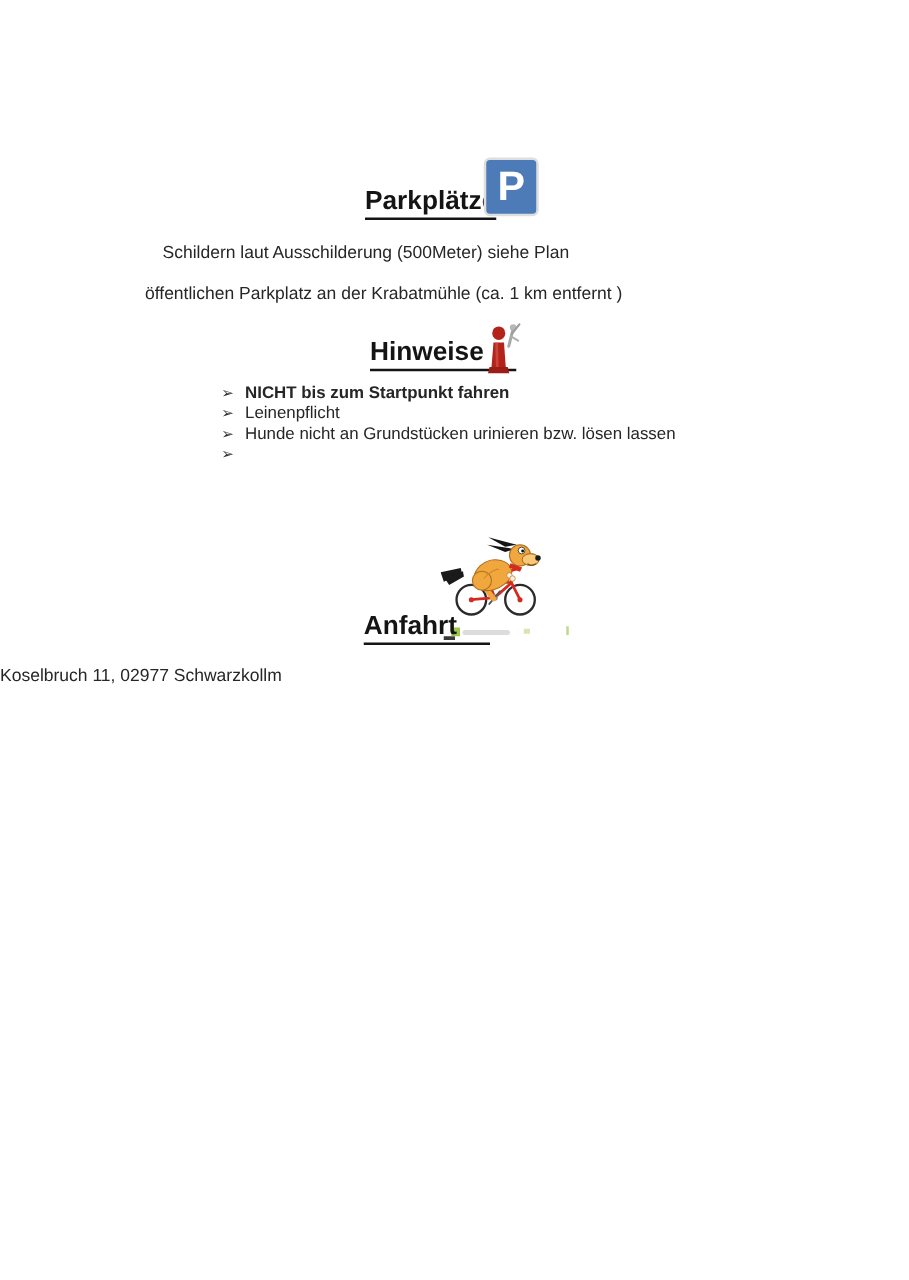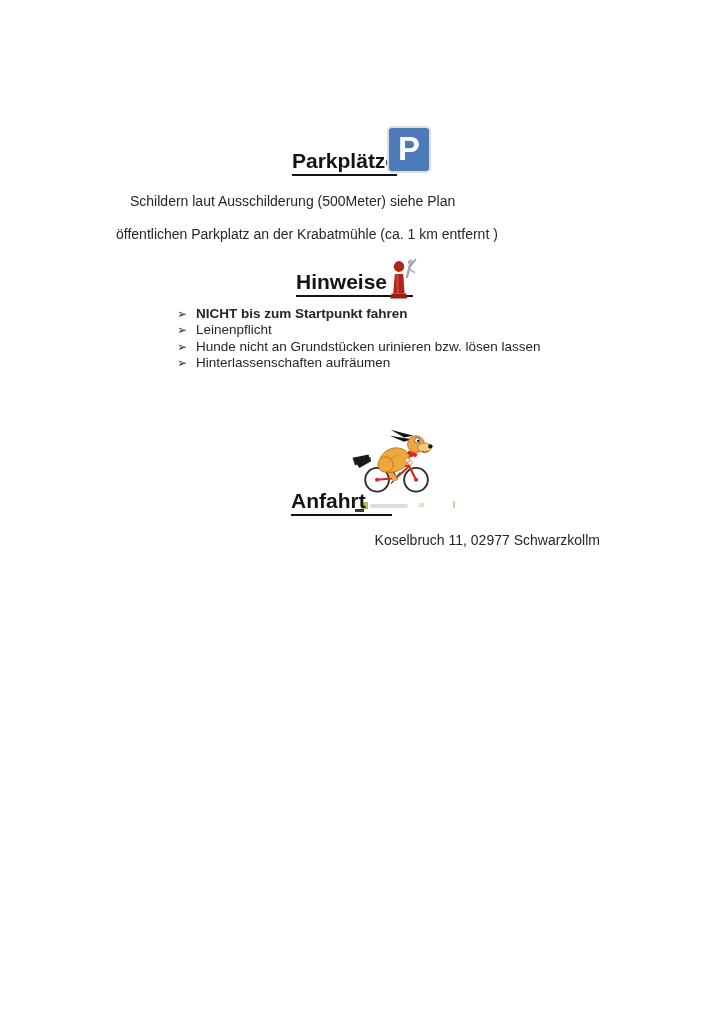--- a/index.html
+++ b/index.html
@@ -31,21 +31,21 @@
   .pad-r { padding-right: 26px; }
 
   
   .para {
     position: absolute;
     font-size: 14px;
     line-height: 19px;
     color: #262626;
     white-space: nowrap;
   }
-  .centered { left: 0; width: 600px; text-align: right; white-space: normal; }
+  .centered { left: 0; width: 600px; text-align: left; white-space: normal; }
 
   
   .p-sign {
     position: absolute;
     left: 387px; top: 126px;
     width: 44px; height: 47px;
     background: #4c7bb8;
     border: 2px solid #dedede;
     border-radius: 5px;
     box-sizing: border-box;
@@ -128,21 +128,20 @@
     <li>
       <span class="bullet">➢</span>
       <span class="txt">Leinenpflicht</span>
     </li>
     <li>
       <span class="bullet">➢</span>
       <span class="txt">Hunde nicht an Grundstücken urinieren bzw. lösen lassen</span>
     </li>
     <li>
       <span class="bullet">➢</span>
-      <span class="txt">Hinterlassenschaften aufräumen</span>
     </li>
   </ul>
 
   <svg class="abs" style="left:351px; top:429px;" width="86" height="66" viewBox="0 0 100 78" aria-hidden="true">
 
     <polygon points="1,34 20,30 21,35 4,43" fill="#1a1a1a"></polygon>
     <polygon points="5,40 22,33 23,38 9,46" fill="#1a1a1a"></polygon>
 
     <circle cx="30" cy="60" r="14" fill="#ffffff" stroke="#2b2b2b" stroke-width="2.2"></circle>
     <circle cx="76" cy="60" r="14" fill="#ffffff" stroke="#2b2b2b" stroke-width="2.2"></circle>

